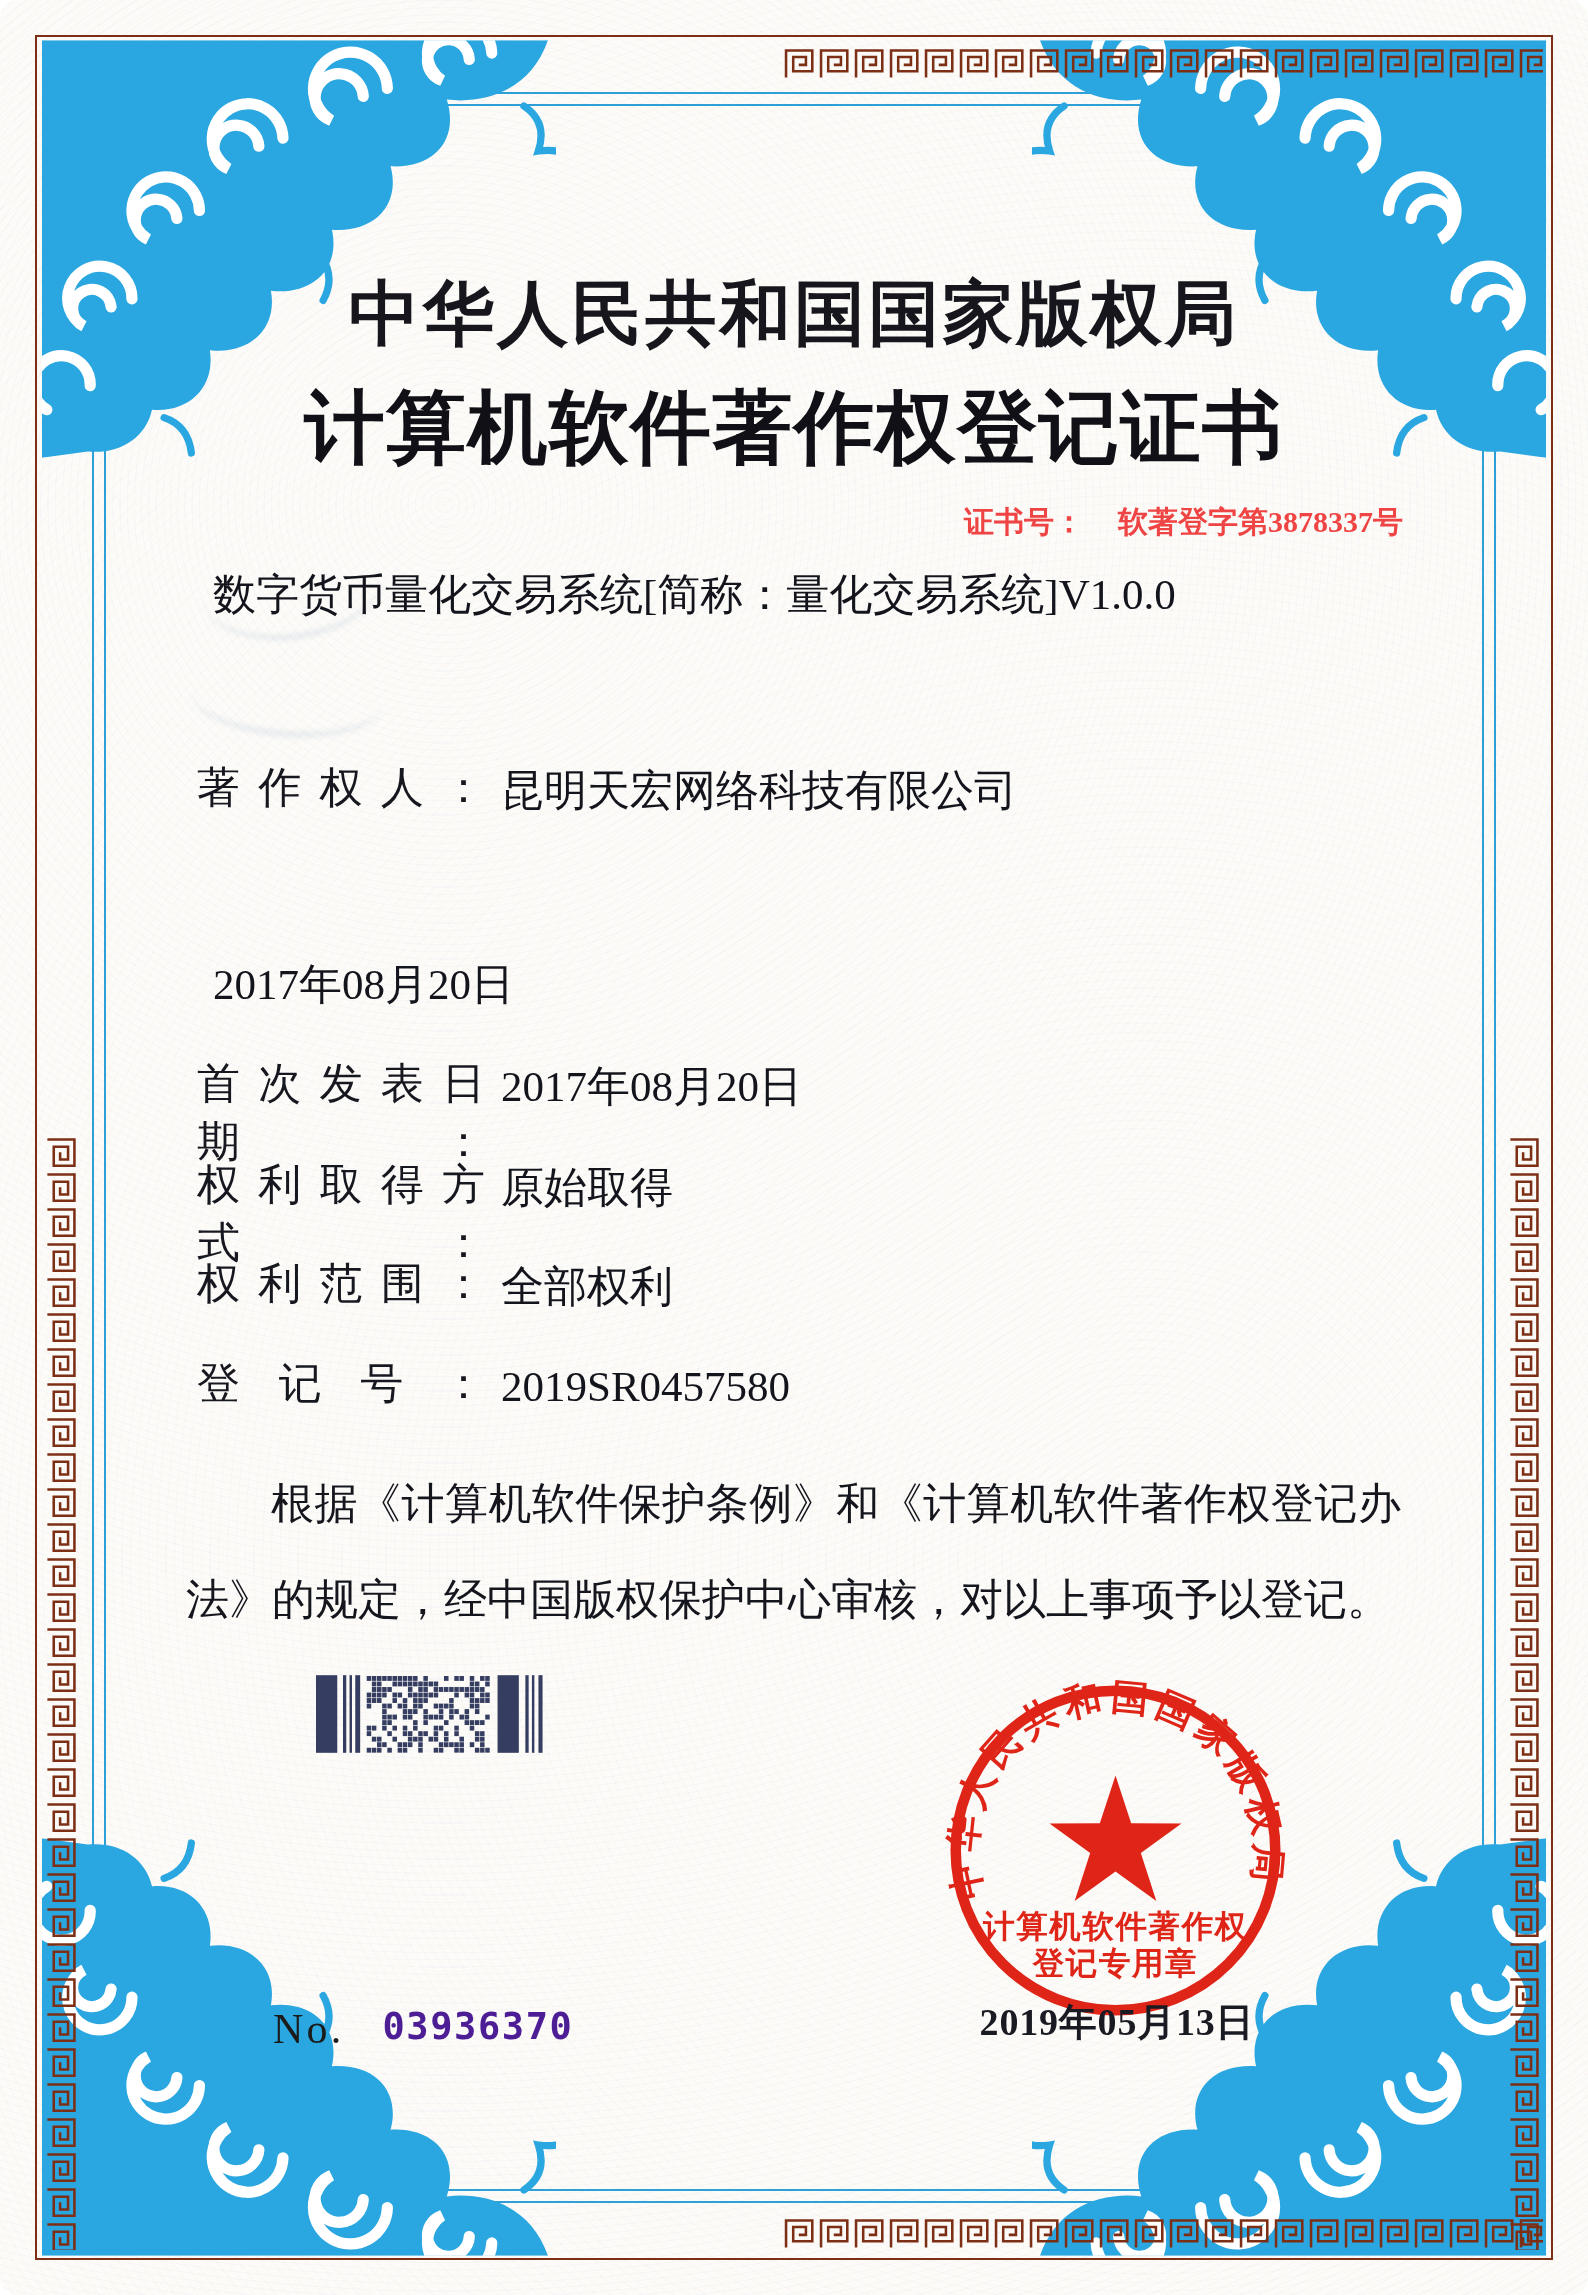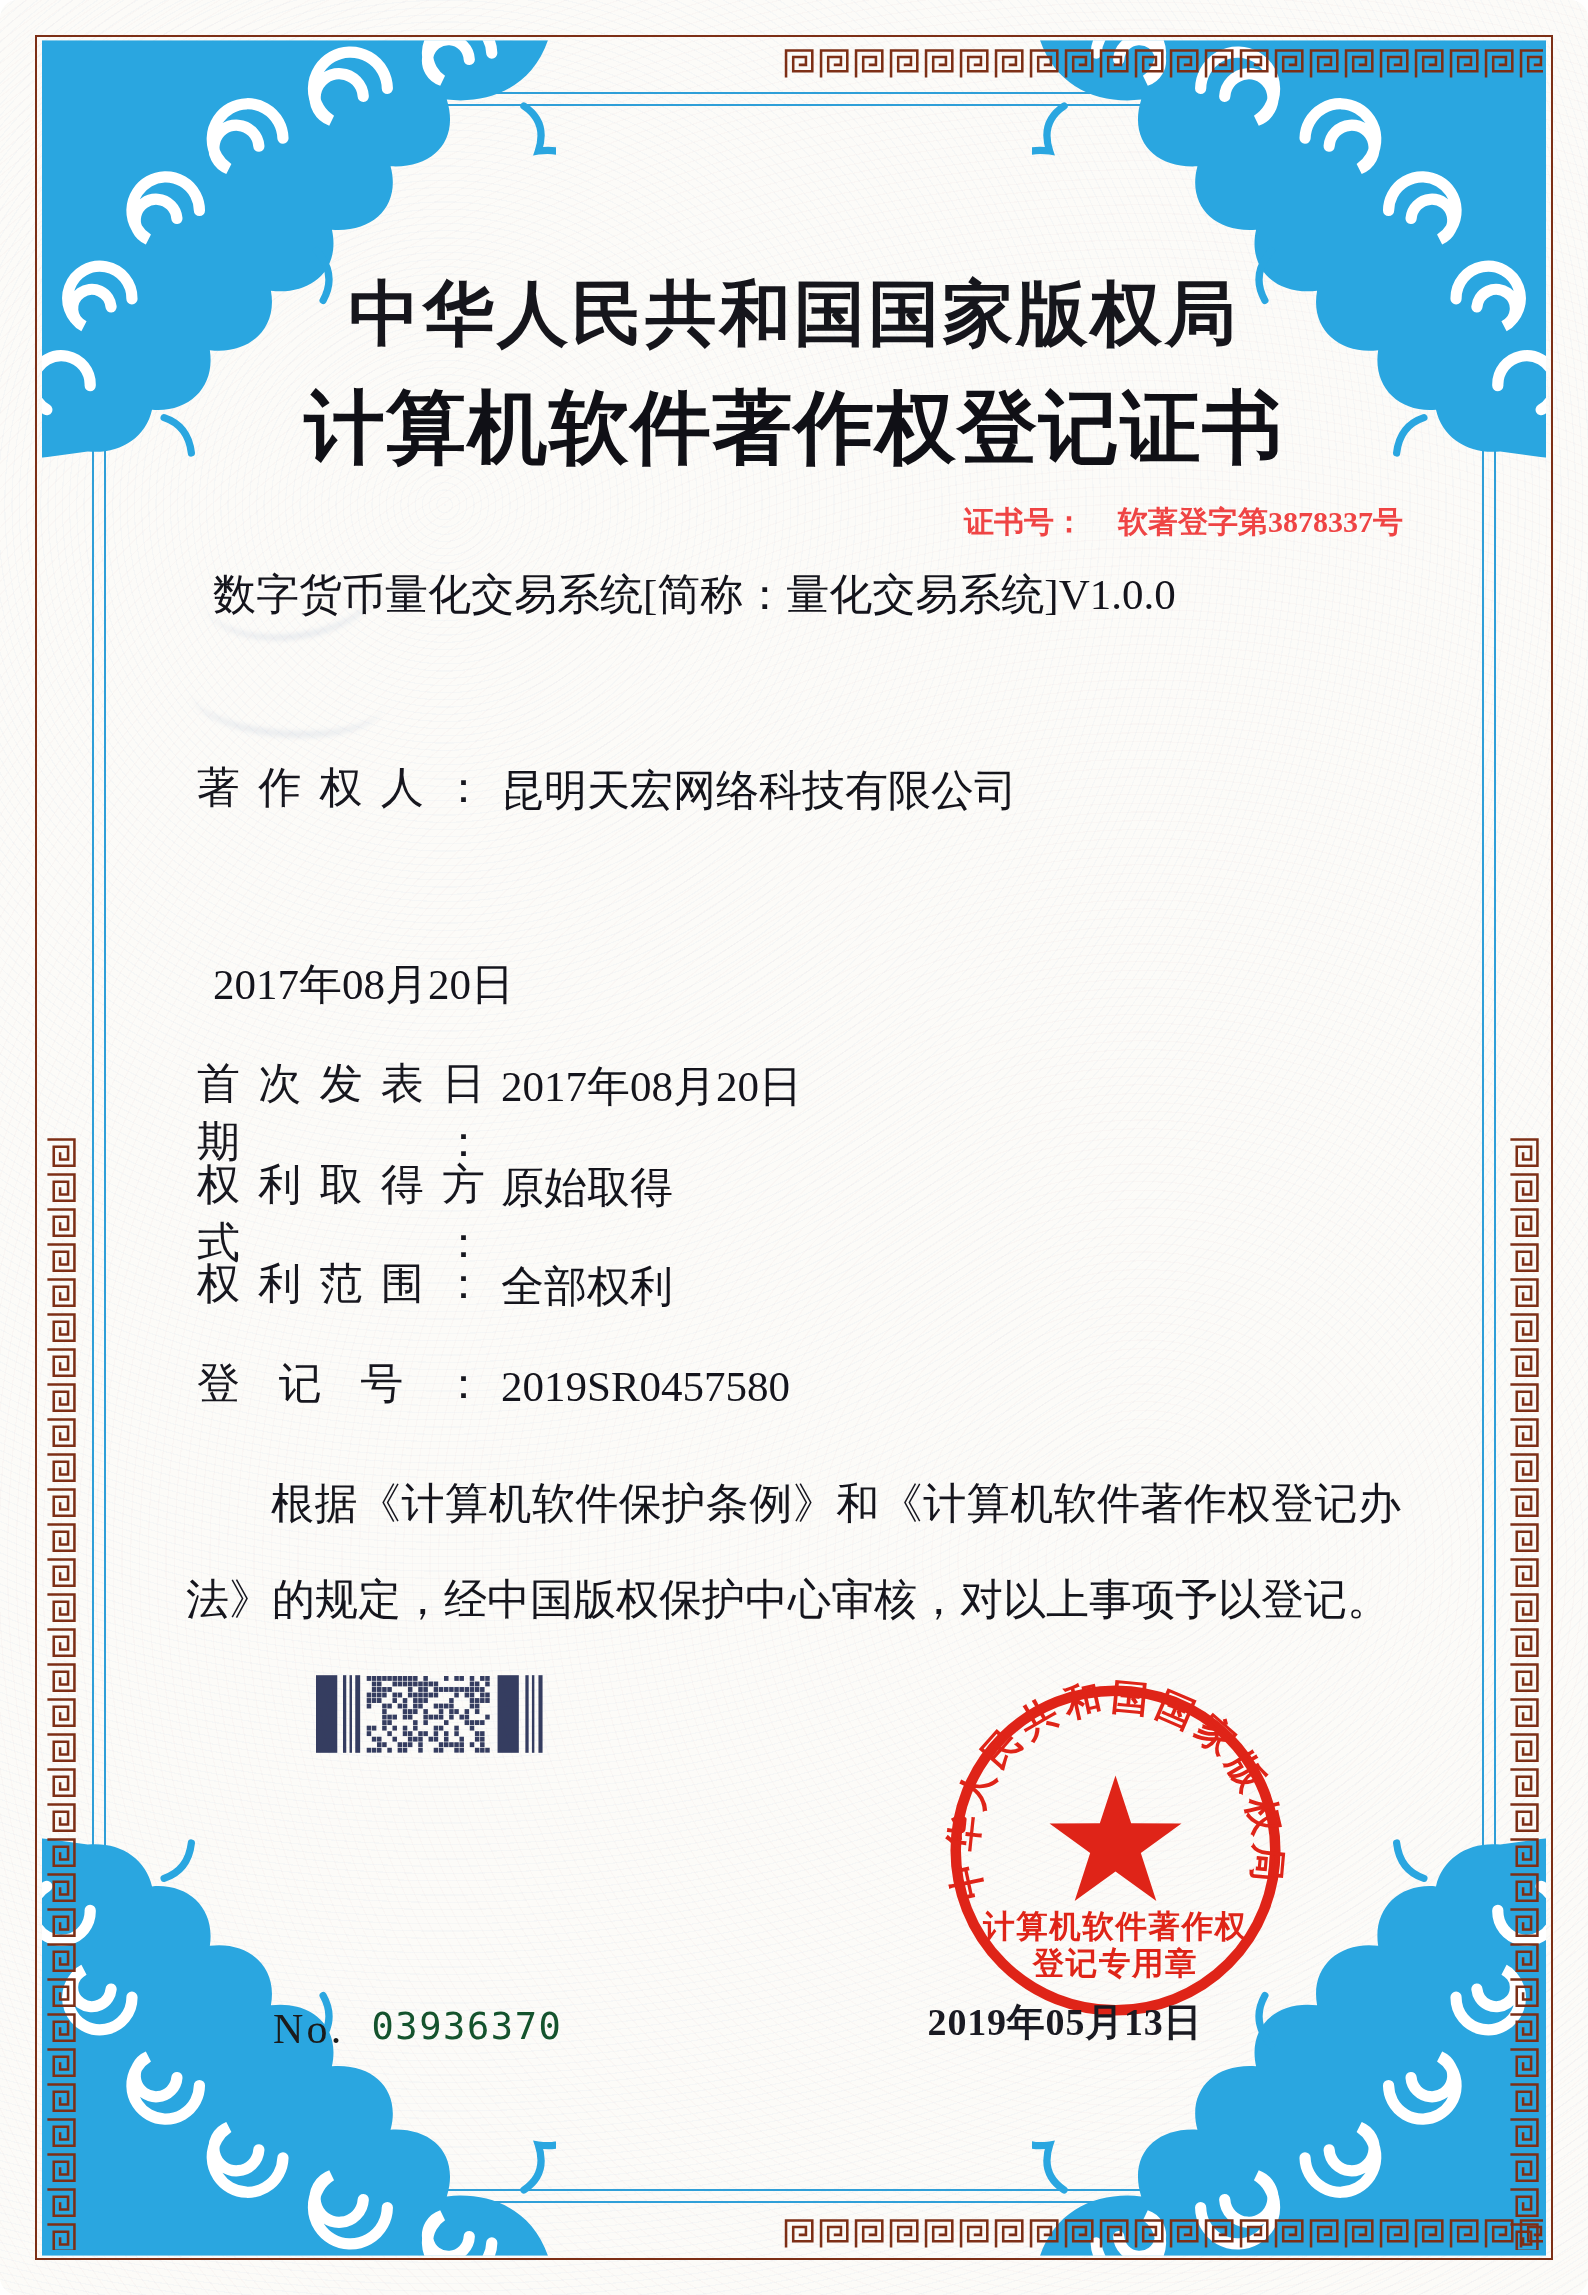--- a/index.html
+++ b/index.html
@@ -51,27 +51,27 @@
   .barcode{position:absolute;left:316px;top:1672px;width:229px;height:84px;}
   .barcode svg{width:100%;height:100%;fill:#272f55;opacity:.93;}
   
   .seal{position:absolute;left:942px;top:1677px;width:347px;height:347px;}
   .seal .seal-ring{fill:none;stroke:#df2418;stroke-width:13px;}
   .seal text{fill:#df2418;font-weight:700;font-family:"Liberation Serif","DejaVu Serif",serif;}
   .seal .seal-arc{font-size:46px;}
   .seal .seal-line{font-size:39px;text-anchor:middle;letter-spacing:2px;}
   .seal .seal-star{fill:#df2418;}
   .seal-date{
-    position:absolute;left:896px;top:1997px;width:338px;text-align:center;
+    position:absolute;left:948px;top:1997px;width:338px;text-align:center;
     font-size:38px;font-weight:700;color:#1a1a22;letter-spacing:0.8px;
   }
   
   .serial{position:absolute;left:273px;top:2005px;display:flex;align-items:flex-start;}
   .serial .no-label{font-size:42px;color:#1b1b1b;letter-spacing:3.2px;}
-  .serial .no-value{margin-left:27px;font-size:37px;letter-spacing:1.6px;color:#14532d;font-family:"DejaVu Sans Mono","Liberation Mono",monospace;}
+  .serial .no-value{margin-left:38px;font-size:37px;letter-spacing:1.6px;color:#4c1d95;font-family:"DejaVu Sans Mono","Liberation Mono",monospace;font-weight:bold;}
   
   .smudge{position:absolute;pointer-events:none;opacity:.5;filter:blur(2.4px);}
   .smudge.s1{left:199px;top:530px;width:185px;height:104px;border-bottom:5.6px solid rgba(125,150,185,.35);border-radius:50%;transform:rotate(-8deg);}
   .smudge.s2{left:191px;top:659px;width:193px;height:72px;border-bottom:6.4px solid rgba(125,150,185,.30);border-radius:50%;transform:rotate(4deg);}
 </style>
 </head>
 <body>
 
 <svg width="0" height="0" style="position:absolute">
   <defs>

